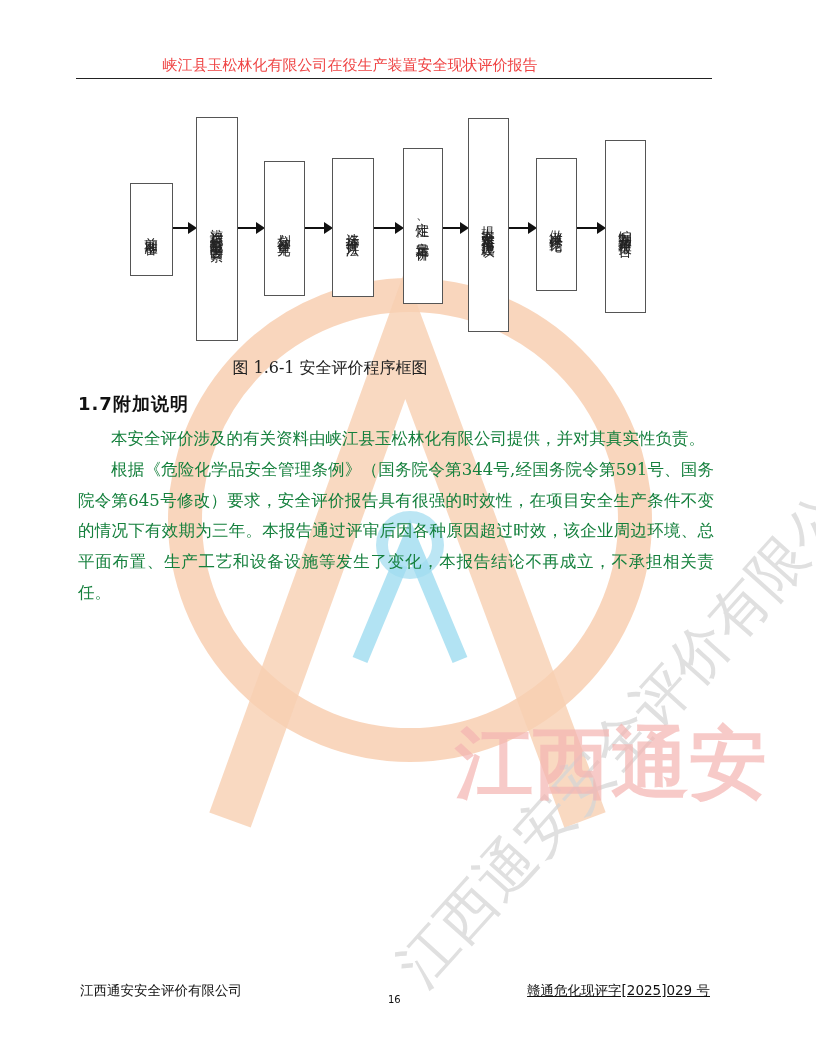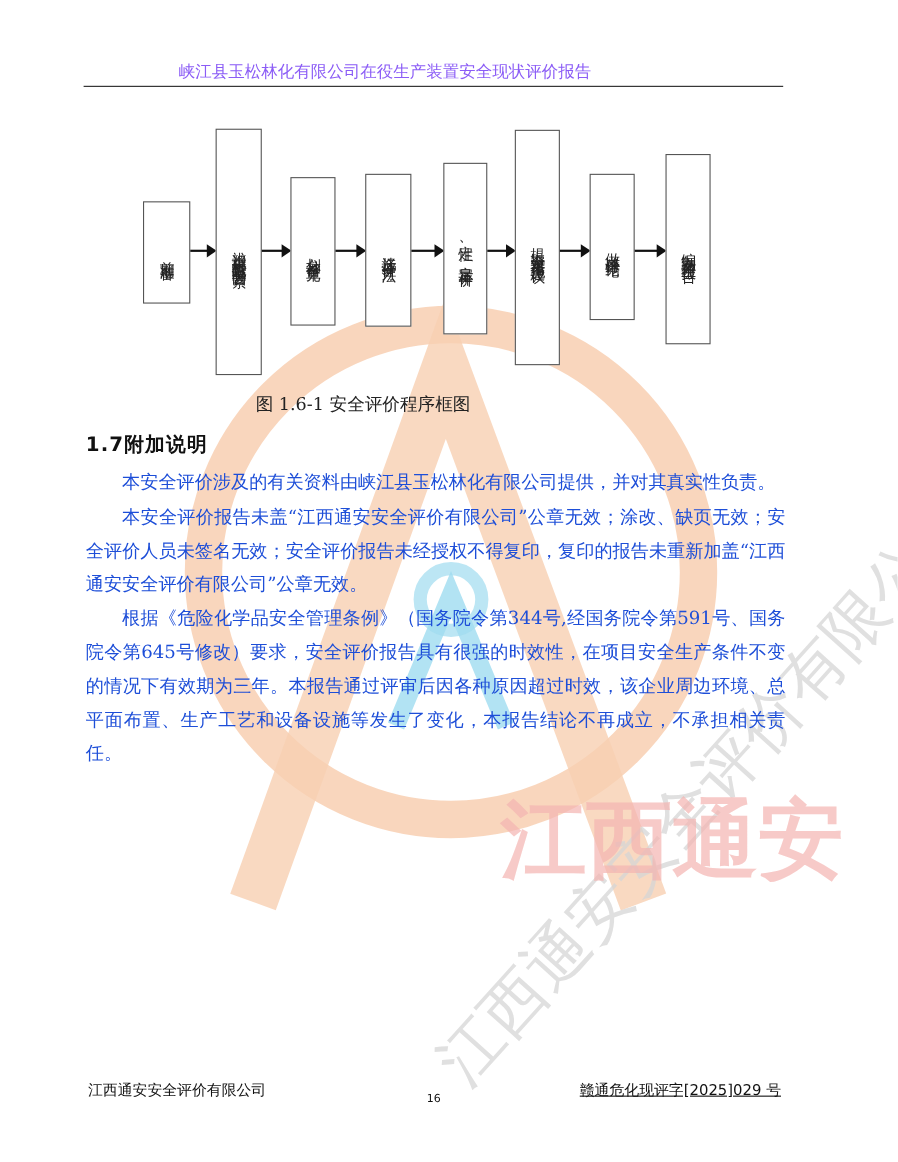--- a/index.html
+++ b/index.html
@@ -3,21 +3,21 @@
   <meta charset="utf-8">
   <style>
     html, body { margin: 0; padding: 0; }
     body {
       width: 816px; height: 1056px; background: #ffffff; position: relative; overflow: hidden;
       font-family: "DejaVu Serif", "Liberation Serif", serif; color: #1a1a1a;
     }
     .watermark { position: absolute; left: 0; top: 0; width: 816px; height: 1056px; pointer-events: none; z-index: 0; }
     .header-title {
       position: absolute; left: 0; width: 700px; top: 56px; text-align: center;
-      font-family: "DejaVu Sans", "Liberation Sans", sans-serif; font-size: 15px; color: #8b5cf6; z-index: 2;
+      font-family: "DejaVu Sans", "Liberation Sans", sans-serif; font-size: 15px; color: #ef4444; z-index: 2;
     }
     .header-rule { position: absolute; left: 76px; width: 636px; top: 78px; height: 1px; background: #222; z-index: 2; }
     .flowchart { position: absolute; left: 0; top: 0; width: 816px; height: 360px; z-index: 2; }
     .fbox {
       position: absolute; border: 1px solid #555; background: #fff; box-sizing: border-box;
       display: flex; flex-direction: column; align-items: center; justify-content: center;
       font-size: 13.5px; line-height: 18px; color: #222;
       writing-mode: vertical-rl; text-orientation: upright; letter-spacing: 2px;
     }
     .fbox span { display: block; }
@@ -29,21 +29,21 @@
     .fig-caption {
       position: absolute; left: 0; width: 660px; top: 358px; text-align: center;
       font-size: 16px; color: #222; z-index: 2;
     }
     .section-heading {
       position: absolute; left: 78px; top: 392px; font-size: 18px; font-weight: bold; color: #111; z-index: 2;
       font-family: "DejaVu Sans", "Liberation Sans", sans-serif; letter-spacing: 1px;
     }
     .body-text {
       position: absolute; left: 78px; width: 636px; top: 424px; z-index: 2;
-      font-size: 16.5px; line-height: 30.8px; color: #1d4ed8; text-align: justify;
+      font-size: 16.5px; line-height: 30.8px; color: #15803d; text-align: justify;
     }
     .body-text p { margin: 0; text-indent: 2em; }
     .footer {
       position: absolute; left: 80px; width: 630px; top: 982px; z-index: 2;
       font-family: "DejaVu Sans", "Liberation Sans", sans-serif; font-size: 13.5px; color: #111;
     }
     .footer .left { position: absolute; left: 0; top: 0; }
     .footer .center { position: absolute; left: 308px; top: 12px; font-size: 10px; }
     .footer .right { position: absolute; right: 0; top: 0; text-decoration: underline; }
   </style>
@@ -109,21 +109,20 @@
     <span>编制安全评价报告</span>
   </div>
 </div>
 
 <div class="fig-caption">图 1.6-1  安全评价程序框图</div>
 
 <div class="section-heading">1.7附加说明</div>
 
 <div class="body-text">
   <p>本安全评价涉及的有关资料由峡江县玉松林化有限公司提供，并对其真实性负责。</p>
-  <p>本安全评价报告未盖“江西通安安全评价有限公司”公章无效；涂改、缺页无效；安全评价人员未签名无效；安全评价报告未经授权不得复印，复印的报告未重新加盖“江西通安安全评价有限公司”公章无效。</p>
   <p>根据《危险化学品安全管理条例》（国务院令第344号,经国务院令第591号、国务院令第645号修改）要求，安全评价报告具有很强的时效性，在项目安全生产条件不变的情况下有效期为三年。本报告通过评审后因各种原因超过时效，该企业周边环境、总平面布置、生产工艺和设备设施等发生了变化，本报告结论不再成立，不承担相关责任。</p>
 </div>
 
 <div class="footer">
   <span class="left">江西通安安全评价有限公司</span>
   <span class="center">16</span>
   <span class="right">赣通危化现评字[2025]029 号</span>
 </div>
 
 </body></html>

